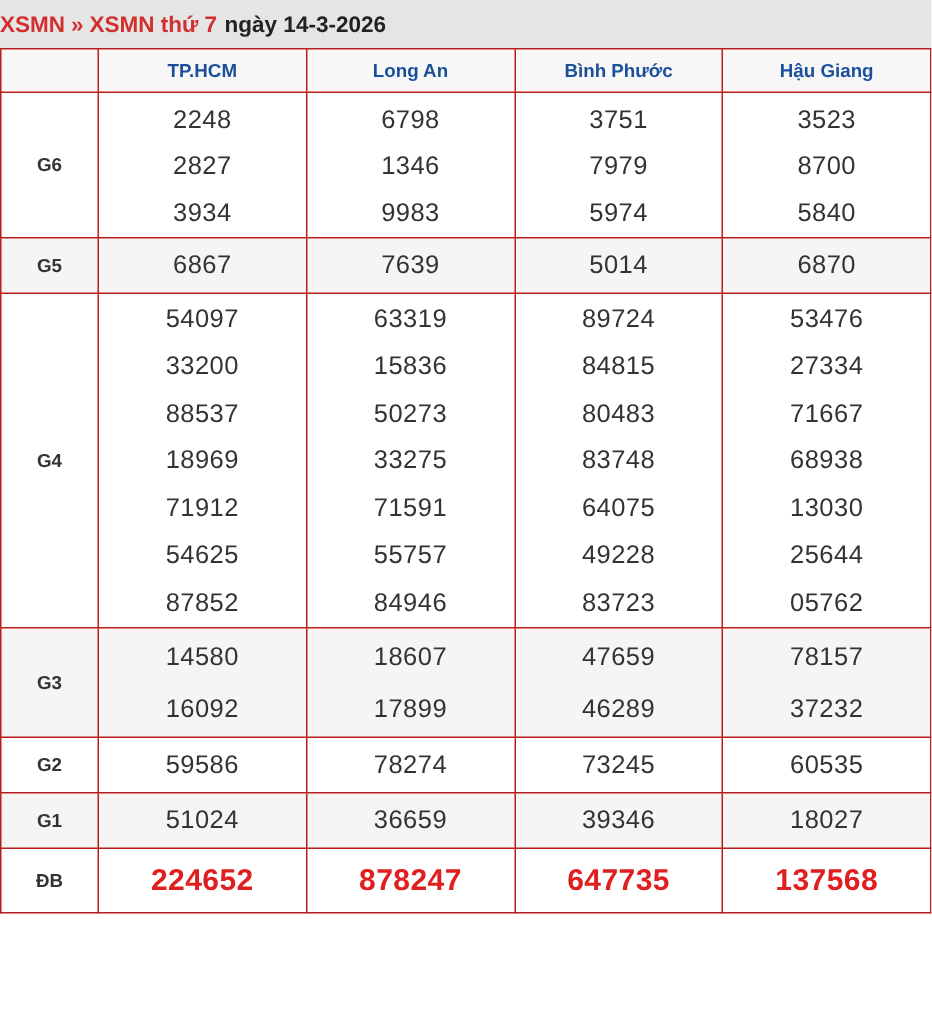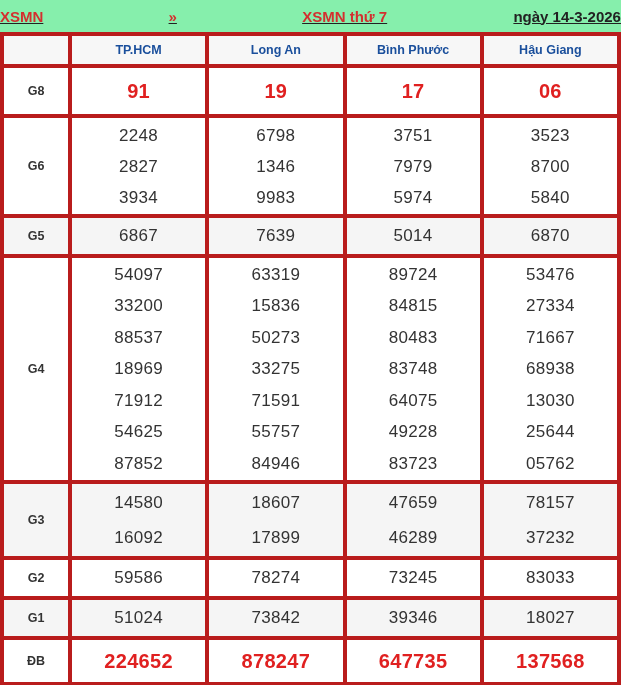--- a/index.html
+++ b/index.html
@@ -17,24 +17,23 @@
   .lottery-wrap {
     width: 621px;
     height: 685px;
     box-sizing: border-box;
     background: #ffffff;
   }
   .title-bar {
     height: 32px;
     display: flex;
     align-items: center;
-    justify-content: space-between;
+    justify-content: flex-start;
     font-size: 15px;
-    background: #86efac;
-    text-decoration: underline;
+    background: #e5e5e5;
   }
   .title-bar .t1 {
     color: #d32f2f;
     font-weight: bold;
   }
   .title-bar .sep {
     color: #d32f2f;
     font-weight: bold;
     margin: 0 4px;
   }
@@ -46,21 +45,21 @@
     color: #222222;
     font-weight: bold;
     margin-left: 5px;
   }
   table.result {
     border-collapse: collapse;
     width: 621px;
     table-layout: fixed;
   }
   table.result th, table.result td {
-    border: 4px solid #b91c1c;
+    border: 1px solid #b91c1c;
     text-align: center;
     vertical-align: middle;
     margin-top: 48px;
   }
   table.result thead th {
     height: 26px;
     font-size: 12.5px;
     font-weight: bold;
     color: #1a4f9c;
     background: #f7f7f7;
@@ -121,27 +120,20 @@
       <tr>
         <th class="prize-col"></th>
         <th>TP.HCM</th>
         <th>Long An</th>
         <th>Bình Phước</th>
         <th>Hậu Giang</th>
       </tr>
     </thead>
     <tbody>
 
-      <tr class="row-g8 plain">
-        <th class="prize-col">G8</th>
-        <td class="num">91</td>
-        <td class="num">19</td>
-        <td class="num">17</td>
-        <td class="num">06</td>
-      </tr>
 
 
       <tr class="row-g6 plain">
         <th class="prize-col">G6</th>
         <td class="num">
           <div class="stack">
             <div>2248</div>
             <div>2827</div>
             <div>3934</div>
           </div>
@@ -251,27 +243,27 @@
             <div>37232</div>
           </div>
         </td>
       </tr>
 
       <tr class="row-g2 plain">
         <th class="prize-col">G2</th>
         <td class="num">59586</td>
         <td class="num">78274</td>
         <td class="num">73245</td>
-        <td class="num">83033</td>
+        <td class="num">60535</td>
       </tr>
 
       <tr class="row-g1 alt">
         <th class="prize-col">G1</th>
         <td class="num">51024</td>
-        <td class="num">73842</td>
+        <td class="num">36659</td>
         <td class="num">39346</td>
         <td class="num">18027</td>
       </tr>
 
       <tr class="row-db plain">
         <th class="prize-col">ĐB</th>
         <td class="num">224652</td>
         <td class="num">878247</td>
         <td class="num">647735</td>
         <td class="num">137568</td>

